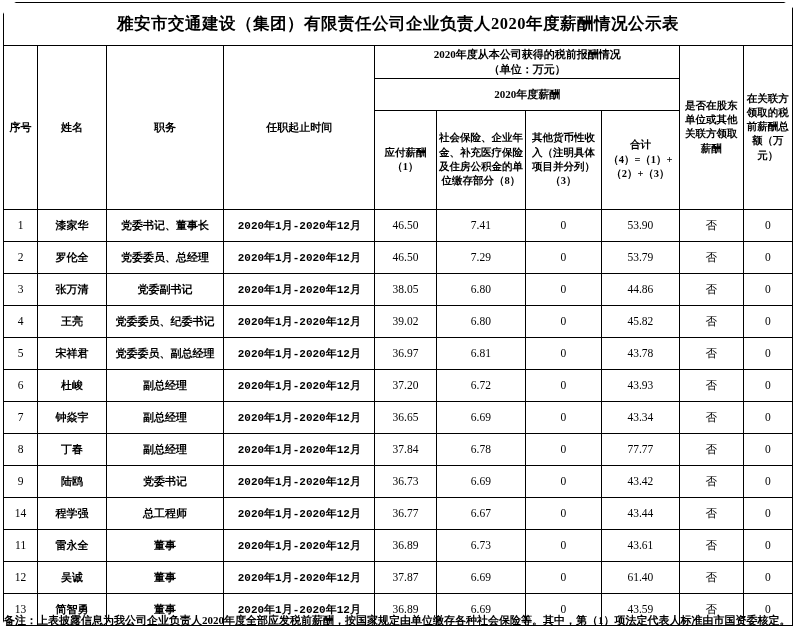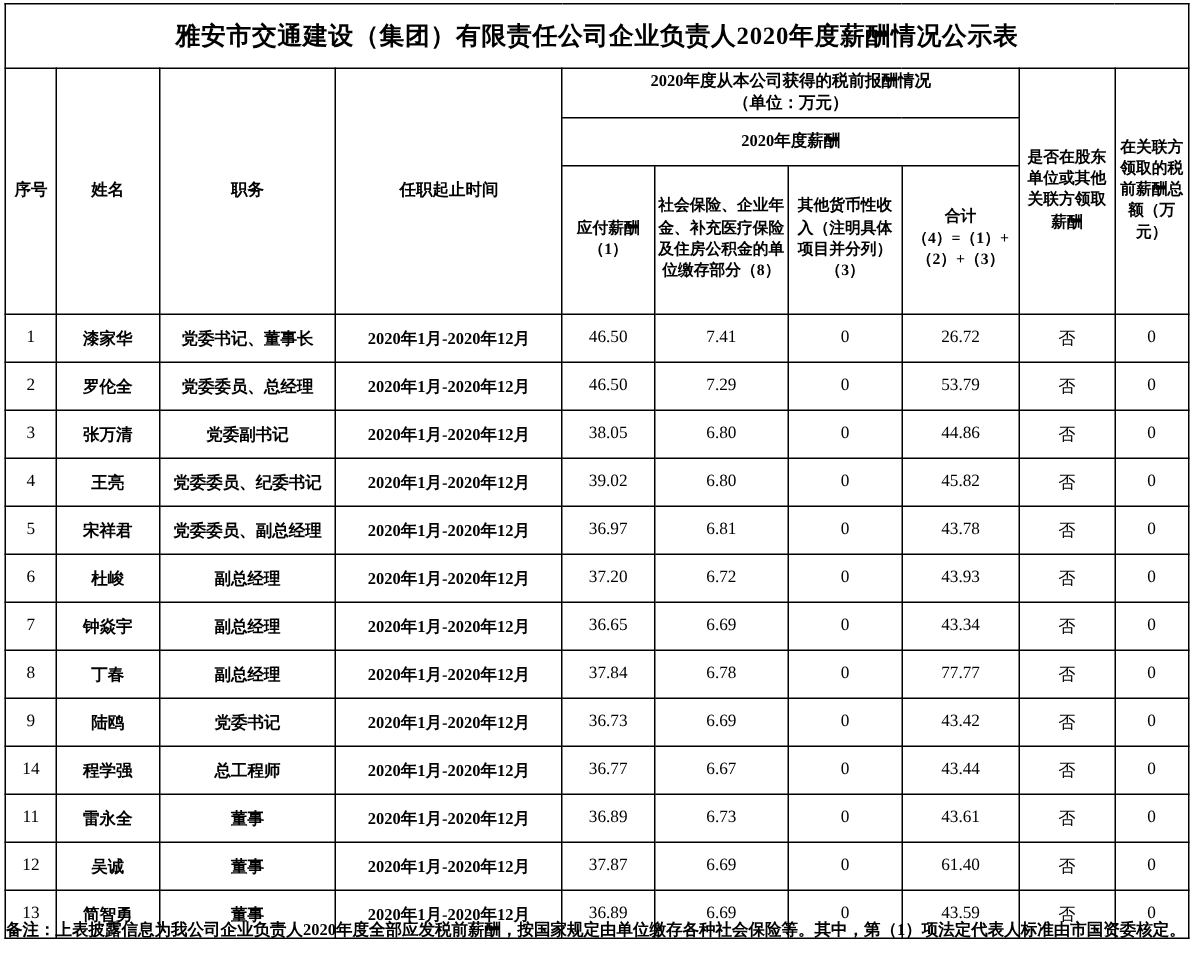--- a/index.html
+++ b/index.html
@@ -8,20 +8,21 @@
     background: #ffffff;
     font-family: "Liberation Serif", "DejaVu Serif", serif;
     color: #000000;
   }
   .sheet {
     position: relative;
     width: 800px;
     height: 635px;
     background: #ffffff;
     overflow: hidden;
+    border-radius: 26px;
   }
   table.salary {
     position: absolute;
     left: 3px;
     top: 2px;
     width: 790px;
     border-collapse: collapse;
     table-layout: fixed;
   }
   table.salary th, table.salary td {
@@ -50,20 +51,21 @@
   tr.hdr-row-2 { height: 32px; }
   tr.hdr-row-3 { height: 99px; }
   tbody td {
     height: 29px;
     font-size: 11.5px;
     font-weight: 400;
   }
   tbody td.cjk {
     font-weight: 700;
     font-size: 11px;
+    font-family: Liberation Mono, monospace;
   }
   tbody td.num {
     font-weight: 400;
   }
   .footnote {
     position: absolute;
     left: 4px;
     top: 613px;
     width: 792px;
     font-size: 11px;
@@ -121,21 +123,21 @@
     </thead>
     <tbody>
         <tr>
           <td class="num">1</td>
           <td class="cjk">漆家华</td>
           <td class="cjk">党委书记、董事长</td>
           <td class="cjk">2020年1月-2020年12月</td>
           <td class="num">46.50</td>
           <td class="num">7.41</td>
           <td class="num">0</td>
-          <td class="num">26.72</td>
+          <td class="num">53.90</td>
           <td class="num">否</td>
           <td class="num">0</td>
         </tr>
         <tr>
           <td class="num">2</td>
           <td class="cjk">罗伦全</td>
           <td class="cjk">党委委员、总经理</td>
           <td class="cjk">2020年1月-2020年12月</td>
           <td class="num">46.50</td>
           <td class="num">7.29</td>

